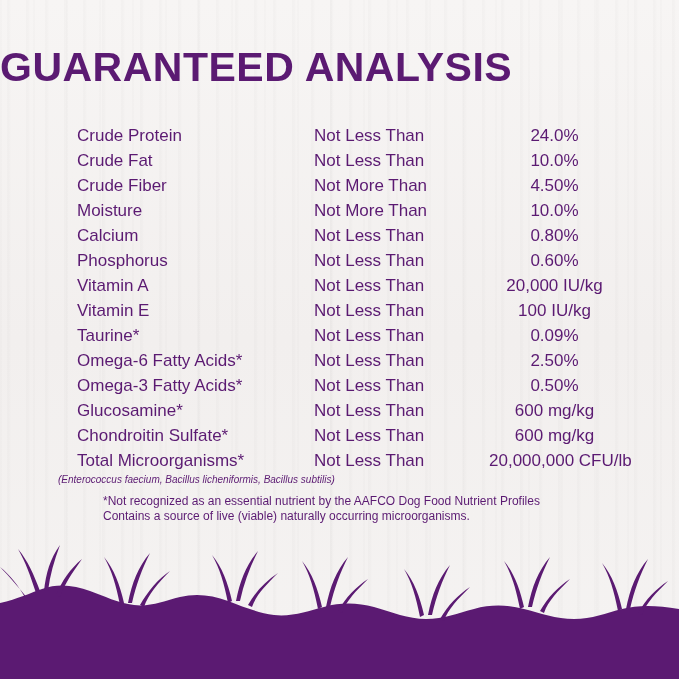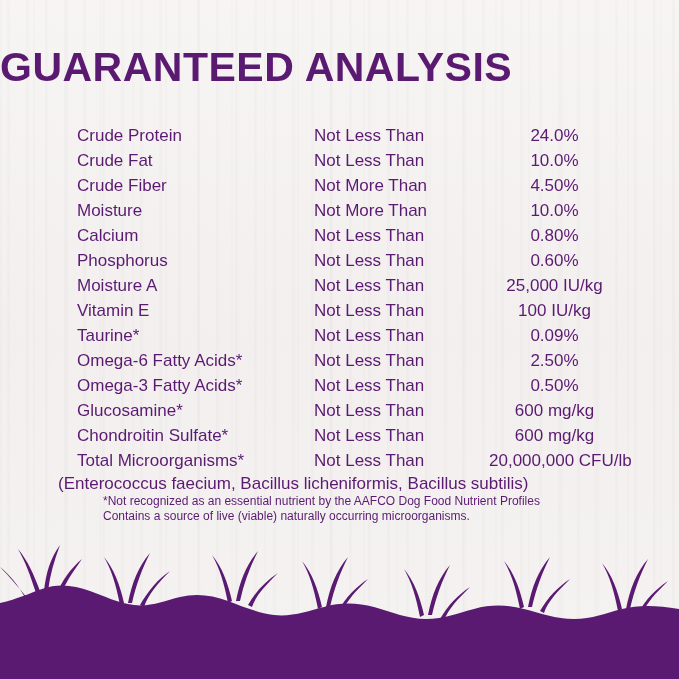--- a/index.html
+++ b/index.html
@@ -71,21 +71,22 @@
   .value {
     flex: 1 1 auto;
     text-align: center;
     white-space: nowrap;
   }
   #organisms-note {
     position: absolute;
     left: 58px;
     top: 474px;
     color: #5b1a72;
-    font-size: 17px;
+    font-size: 10px;
+    font-style: italic;
   }
   #footnotes {
     position: absolute;
     left: 67px;
     top: 494px;
     color: #5b1a72;
     font-size: 12px;
     line-height: 15px;
     margin-left: 36px;
   }
@@ -133,23 +134,23 @@
       <span class="nutrient">Calcium</span>
       <span class="qualifier">Not Less Than</span>
       <span class="value">0.80%</span>
     </div>
     <div class="row">
       <span class="nutrient">Phosphorus</span>
       <span class="qualifier">Not Less Than</span>
       <span class="value">0.60%</span>
     </div>
     <div class="row">
-      <span class="nutrient">Moisture A</span>
-      <span class="qualifier">Not Less Than</span>
-      <span class="value">25,000 IU/kg</span>
+      <span class="nutrient">Vitamin A</span>
+      <span class="qualifier">Not Less Than</span>
+      <span class="value">20,000 IU/kg</span>
     </div>
     <div class="row">
       <span class="nutrient">Vitamin E</span>
       <span class="qualifier">Not Less Than</span>
       <span class="value">100 IU/kg</span>
     </div>
     <div class="row">
       <span class="nutrient">Taurine*</span>
       <span class="qualifier">Not Less Than</span>
       <span class="value">0.09%</span>

